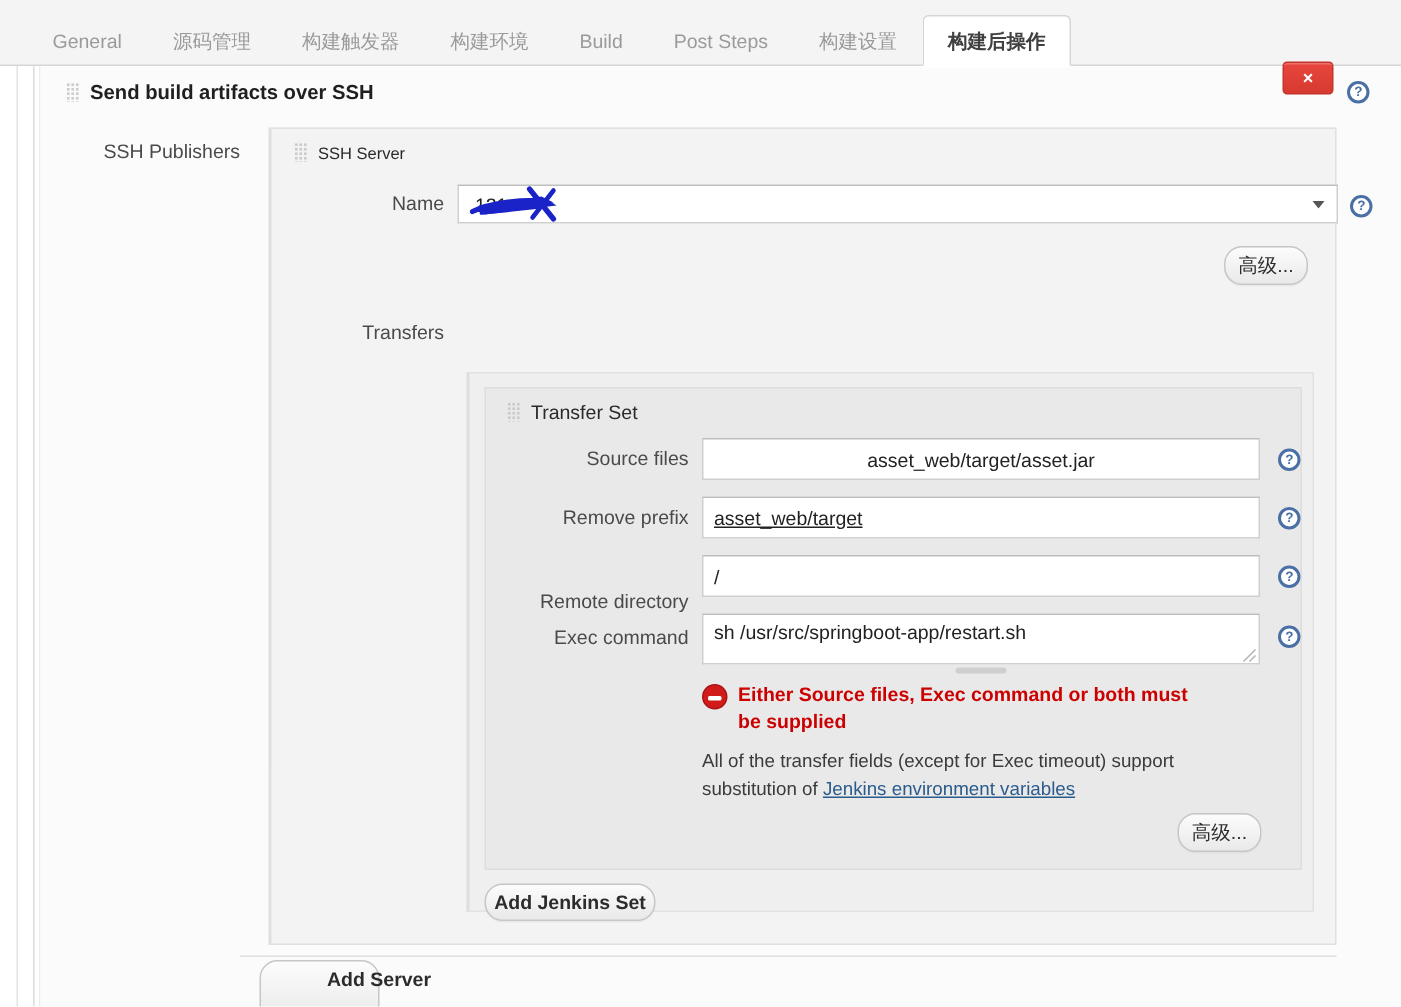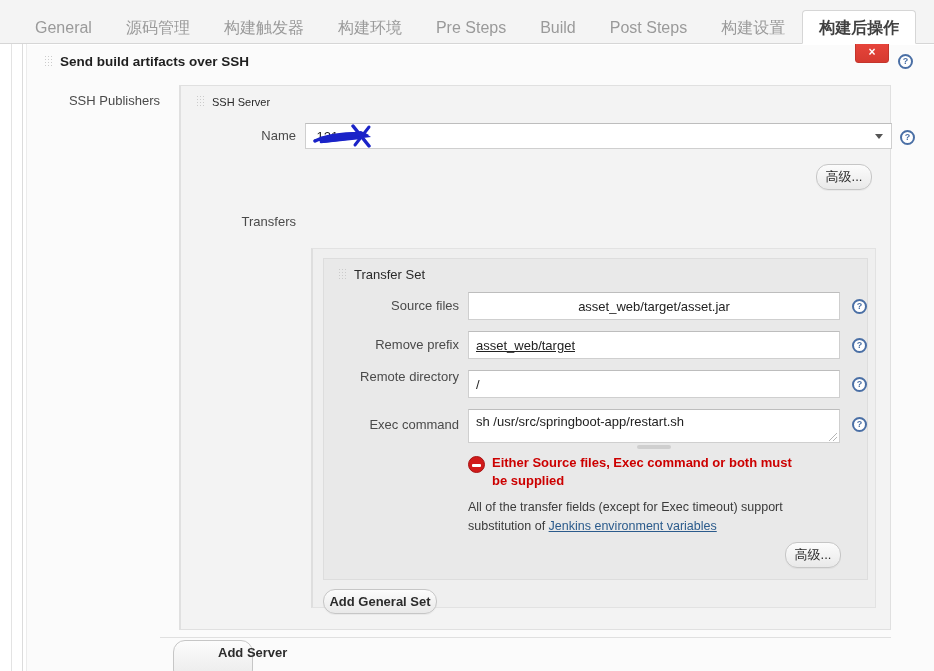--- a/index.html
+++ b/index.html
@@ -32,21 +32,21 @@
     position: absolute;
     left: 18px; bottom: 0;
     height: 43px;
     display: flex;
     align-items: flex-end;
   }
   .tab {
     padding: 0 16px;
     height: 32px;
     line-height: 32px;
-    font-size: 16px;
+    font-size: 13px;
     color: #9a9a9a;
     white-space: nowrap;
     cursor: pointer;
     border: 1px solid transparent;
     border-bottom: none;
     background: transparent;
   }
   .tab.active {
     color: #404040;
     font-weight: bold;
@@ -337,21 +337,20 @@
 <body>
 
 <div class="page">
 
   <div class="tabbar">
     <div class="tabbar-strip">
       <div class="tab">General</div>
       <div class="tab">源码管理</div>
       <div class="tab">构建触发器</div>
       <div class="tab">构建环境</div>
-      <div class="tab">Pre Steps</div>
       <div class="tab">Build</div>
       <div class="tab">Post Steps</div>
       <div class="tab">构建设置</div>
       <div class="tab active">构建后操作</div>
     </div>
   </div>
 
   <div class="gutter-a"></div>
   <div class="gutter-b"></div>
   <div class="gutter-c"></div>
@@ -407,21 +406,21 @@
           </div>
 
           <div class="row-label" style="left:10px; top:39px; width:125px;">Source files</div>
           <input class="input" type="text" style="left: 144px; top: 33px; width: 372px; height: 28px; text-align: center;" value="asset_web/target/asset.jar">
           <span class="help help-abs" style="left:528px; top:40px;"></span>
 
           <div class="row-label" style="left:10px; top:78px; width:125px;">Remove prefix</div>
           <input class="input" type="text" style="left: 144px; top: 72px; width: 372px; height: 28px; text-decoration: underline;" value="asset_web/target">
           <span class="help help-abs" style="left:528px; top:79px;"></span>
 
-          <div class="row-label" style="left:0px; top:110px; width:135px;">Remote directory</div>
+          <div class="row-label" style="left:0px; top:134px; width:135px;">Remote directory</div>
           <input class="input" type="text" style="left: 144px; top: 111px; width: 372px; height: 28px;" value="/">
           <span class="help help-abs" style="left:528px; top:118px;"></span>
 
           <div class="row-label" style="left:5px; top:158px; width:130px;">Exec command</div>
           <textarea class="textarea" style="left: 144px; top: 150px; width: 372px; height: 34px;">sh /usr/src/springboot-app/restart.sh</textarea>
           <svg class="ta-grip" style="left:504px; top:173px;" viewBox="0 0 10 10">
             <path d="M9,1 L1,9 M9,5 L5,9" stroke="#b5b5b5" stroke-width="1" fill="none"></path>
           </svg>
           <div class="ta-handle" style="left:313px; top:186px;"></div>
           <span class="help help-abs" style="left:528px; top:158px;"></span>
@@ -431,21 +430,21 @@
             <div class="err-text">Either Source files, Exec command or both must be supplied</div>
           </div>
 
           <div class="hint" style="left:144px; top:239px;">
             <span>All of the transfer fields (except for Exec timeout) support substitution of </span><a>Jenkins environment variables</a>
           </div>
 
           <div class="btn" style="left:461px; top:283px; width:56px; height:26px; line-height:24px;">高级...</div>
         </div>
 
-        <div class="btn" style="left:10px; top:340px; width:114px; height:25px; line-height:23px; font-weight:bold;">Add General Set</div>
+        <div class="btn" style="left:10px; top:340px; width:114px; height:25px; line-height:23px; font-weight:bold;">Add Jenkins Set</div>
       </div>
 
     </div>
 
     <div class="sep" style="left:133px; top:592px; width:731px;"></div>
 
     <div class="btn" style="left:146px; top:595px; width:80px; height:42px; line-height:24px; font-weight:bold;padding-left:44px;">Add Server</div>
   </div>
 
 </div>

